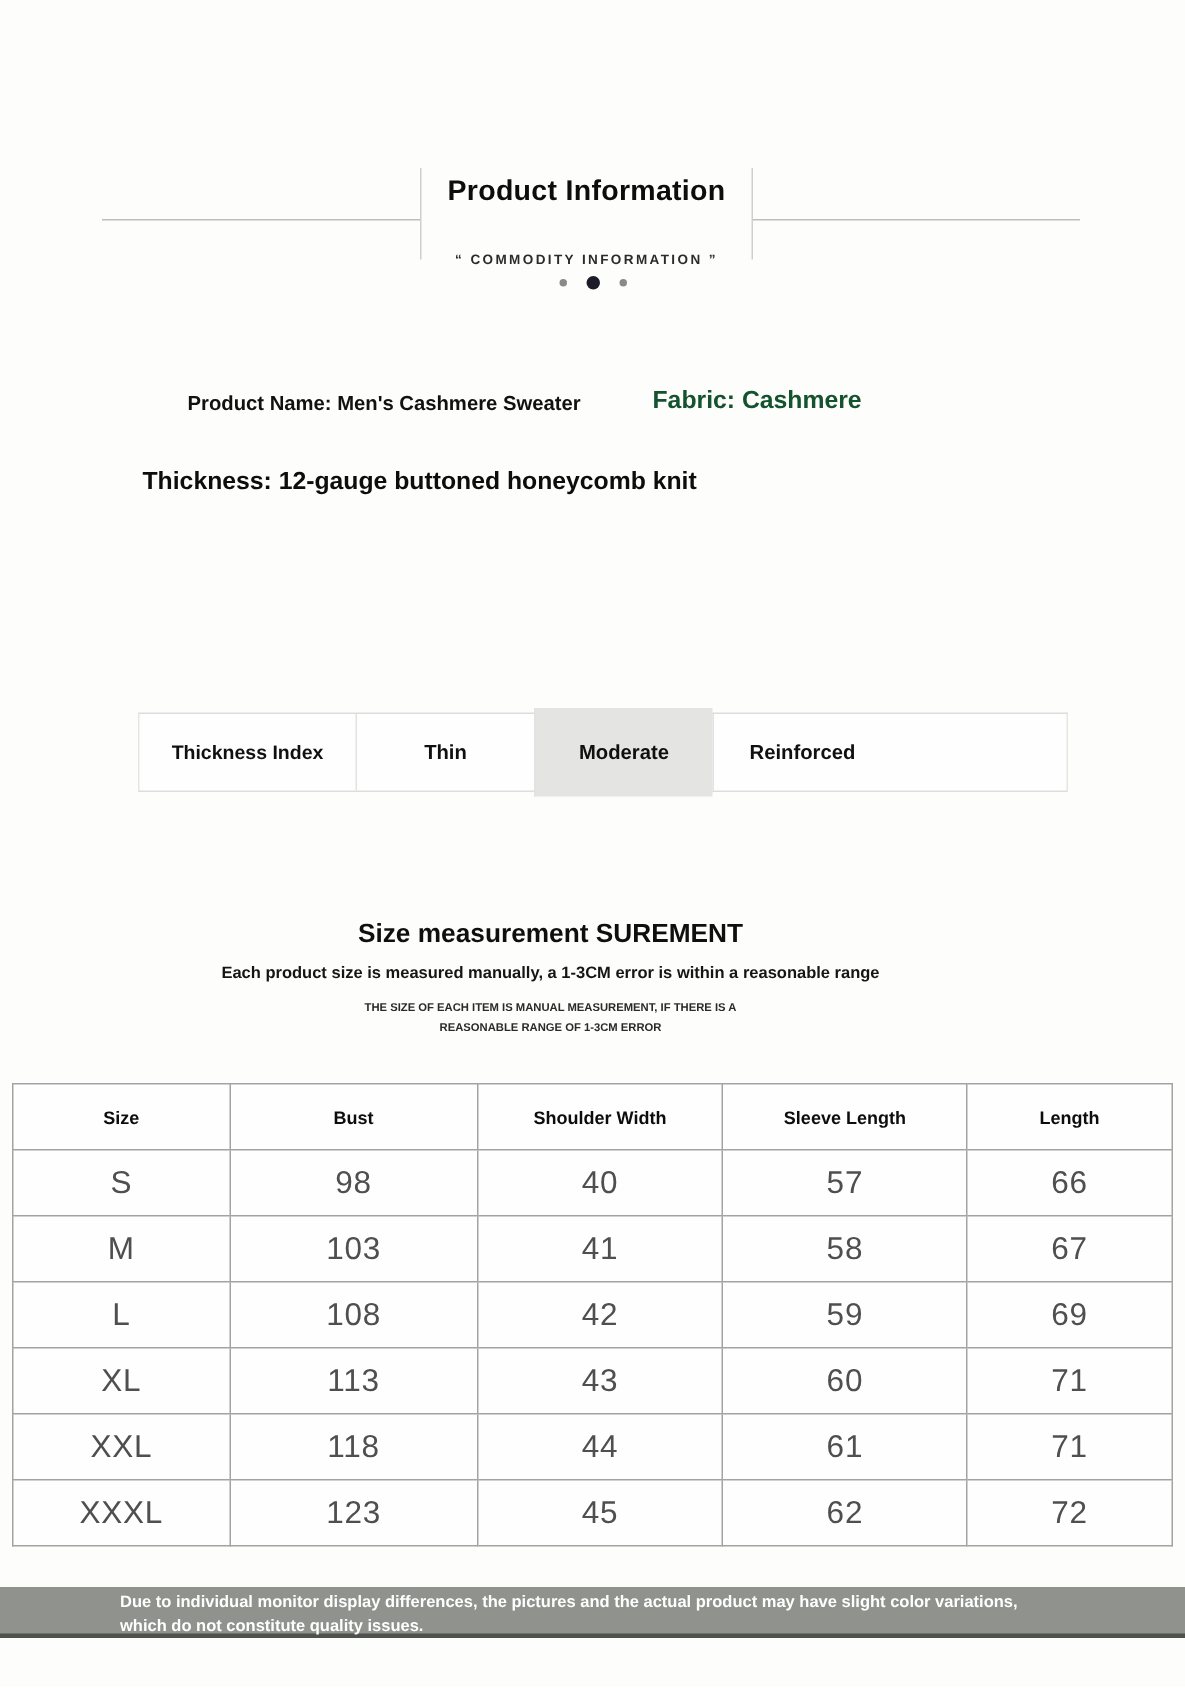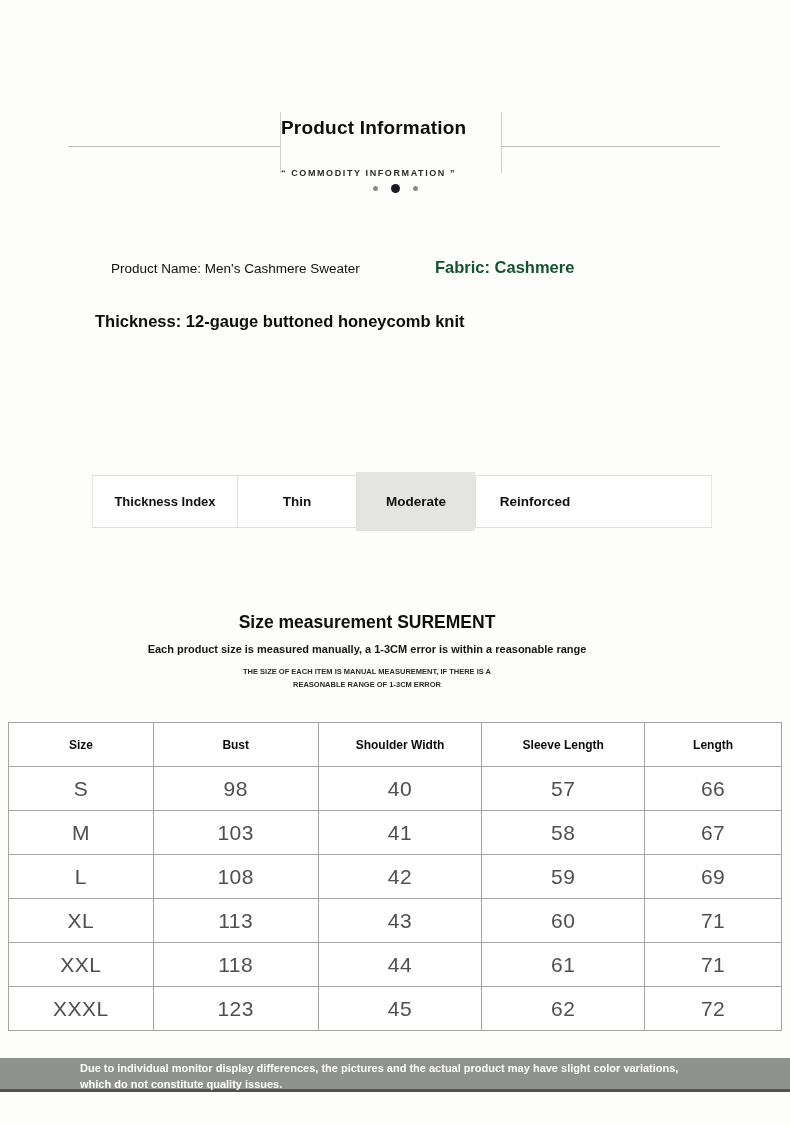--- a/index.html
+++ b/index.html
@@ -13,33 +13,34 @@
 
   
   .header-line {
     position:absolute; top:146px; left:68px; width:652px; height:1px;
     background:#bdbdbd;
   }
   .header-box {
     position:absolute; left:280px; top:112px; width:222px; height:61px;
     background:#fdfdfc;
     border-left:1px solid #cfcfcf; border-right:1px solid #cfcfcf;
+    text-align:center;
   }
   .header-title { font-size:19px; font-weight:bold; letter-spacing:.2px; margin-top:5px; color:#0d0d0d; }
   .header-subtitle { font-size:9px; font-weight:bold; letter-spacing:1.6px; color:#2b2b2b; margin-top:29px; }
 
   .dots {
     position:absolute; top:181px; left:0; width:790px; height:14px;
     display:flex; align-items:center; justify-content:center; gap:13px;
   }
   .dot { width:5px; height:5px; border-radius:50%; background:var(--dot-inactive,#8a8a8a); }
   .dot.active { width:9px; height:9px; background:var(--dot-active,#1c1c28); }
 
   
-  .attr-product-name { position:absolute; left:76px; top:261px; font-size:13.5px; font-weight:normal; color:#111;padding-left:35px; }
+  .attr-product-name { position:absolute; left:90px; top:261px; font-size:13.5px; font-weight:bold; color:#111;padding-left:35px; }
   .attr-fabric       { position:absolute; left:435px; top:258px; font-size:16.5px; font-weight:bold; color:#14532d; }
   .attr-thickness    { position:absolute; left:95px;  top:312px; font-size:16.5px; font-weight:bold; color:#0d0d0d; }
 
   
   .index-table {
     position:absolute; left:92px; width:620px; height:53px;
     display:flex; background:#fefefe;
     border-top:1px solid #dedddb; border-bottom:1px solid #dedddb;
     border-left:1px solid #e7e6e4; border-right:1px solid #e7e6e4;
   }

